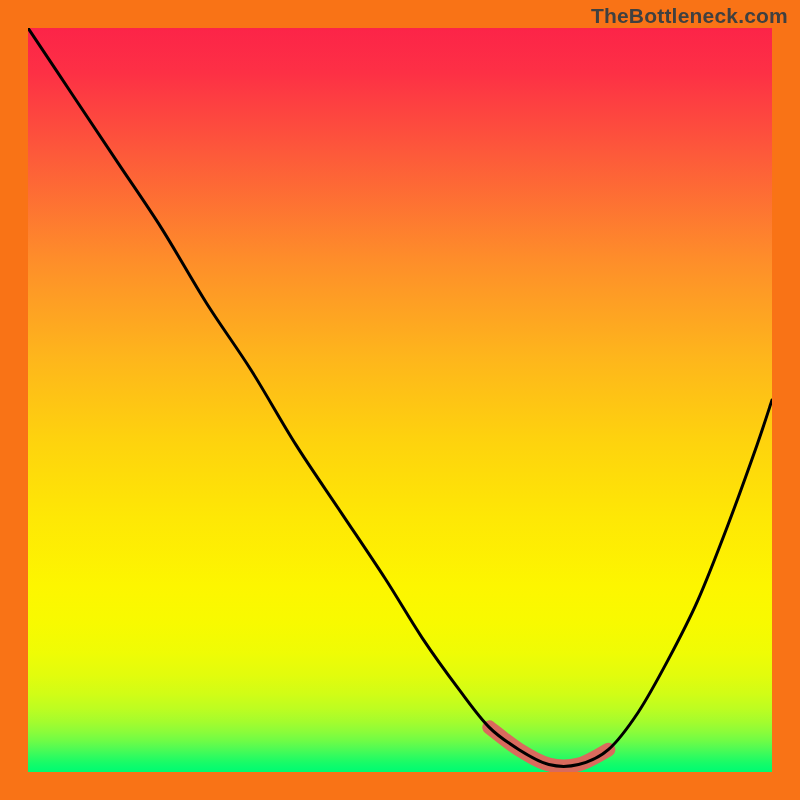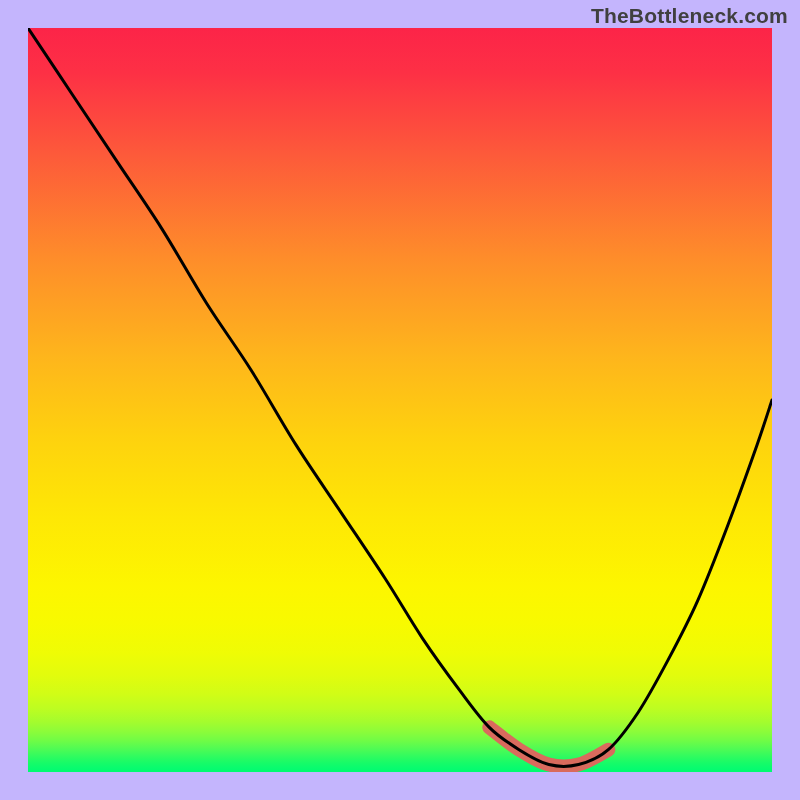--- a/index.html
+++ b/index.html
@@ -8,21 +8,21 @@
     width: 800px;
     height: 800px;
     background: #000;
     font-family: Arial, Helvetica, sans-serif;
     overflow: hidden;
   }
   .stage {
     position: relative;
     width: 800px;
     height: 800px;
-    background: #c4b5fd;
+    background: #f97316;
   }
   .plot {
     position: absolute;
     left: 28px;
     top: 28px;
     width: 744px;
     height: 744px;
     overflow: hidden;
   }
   .gradient {

